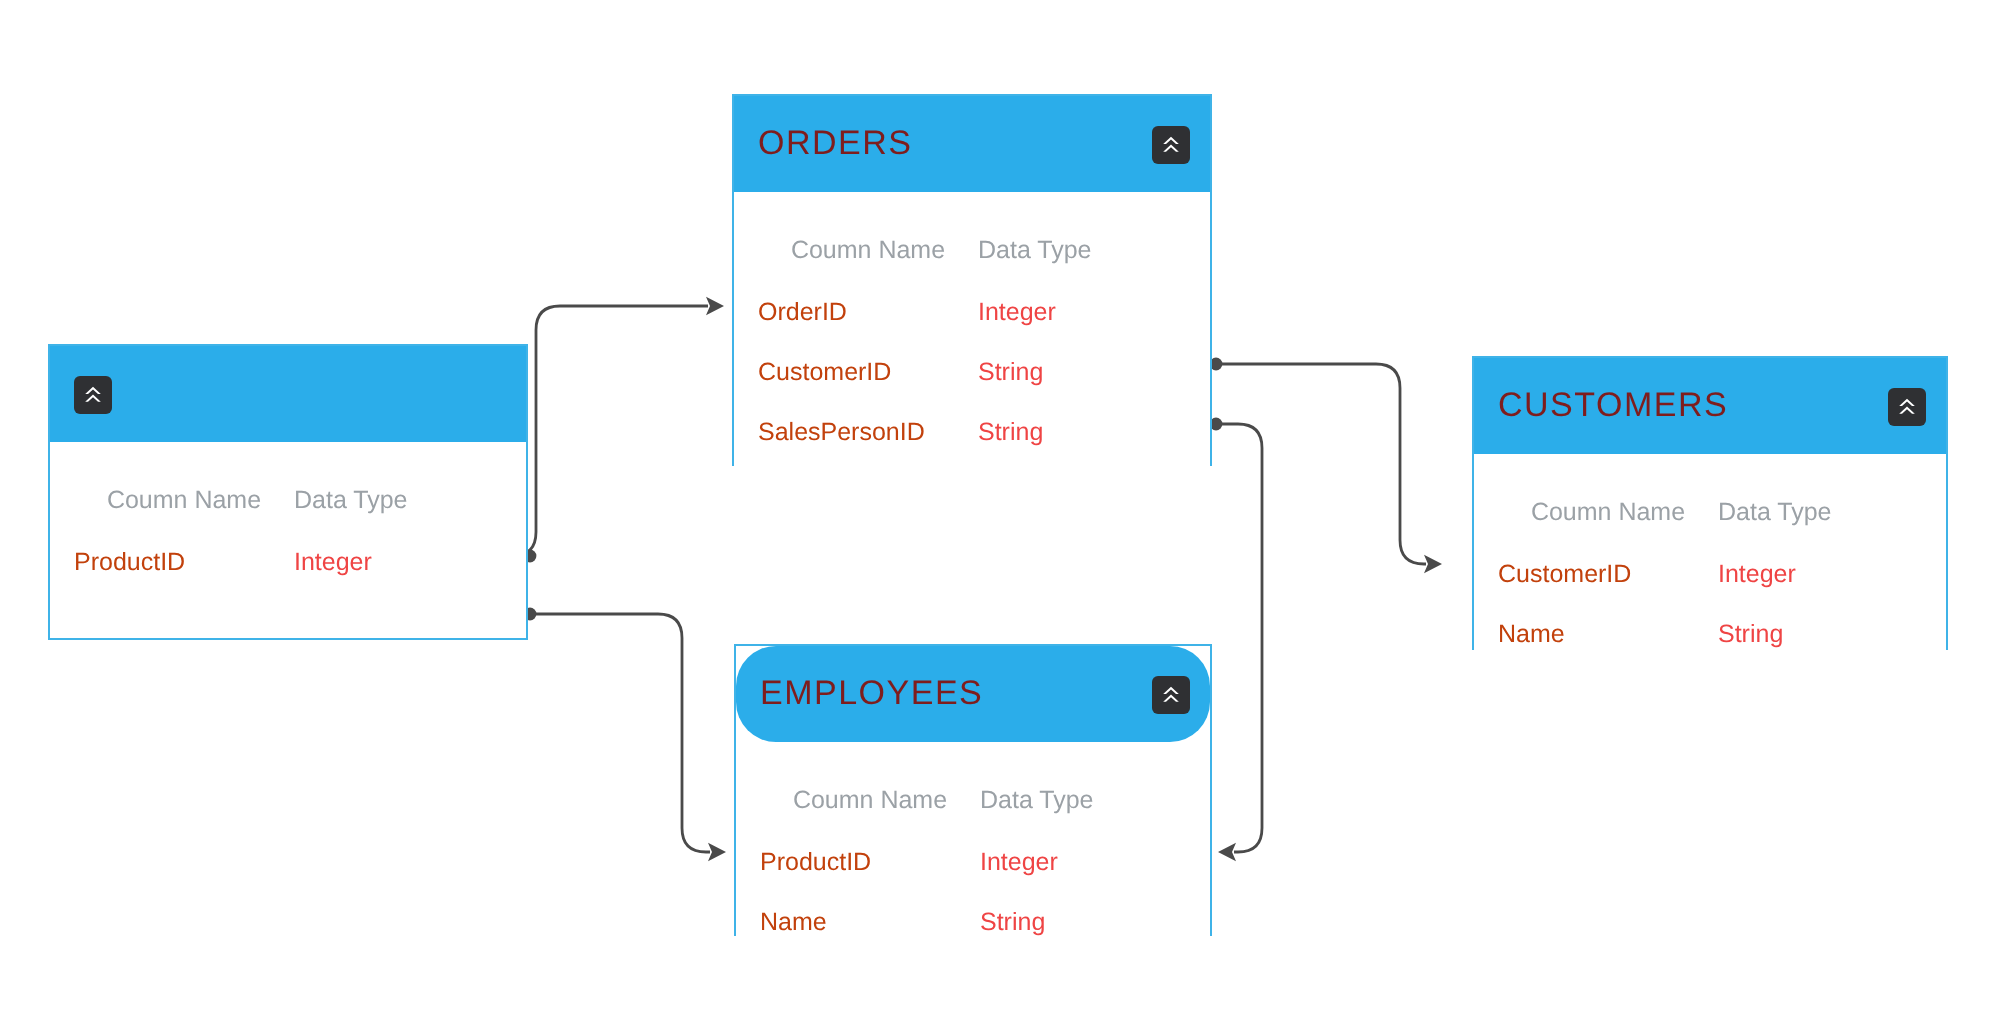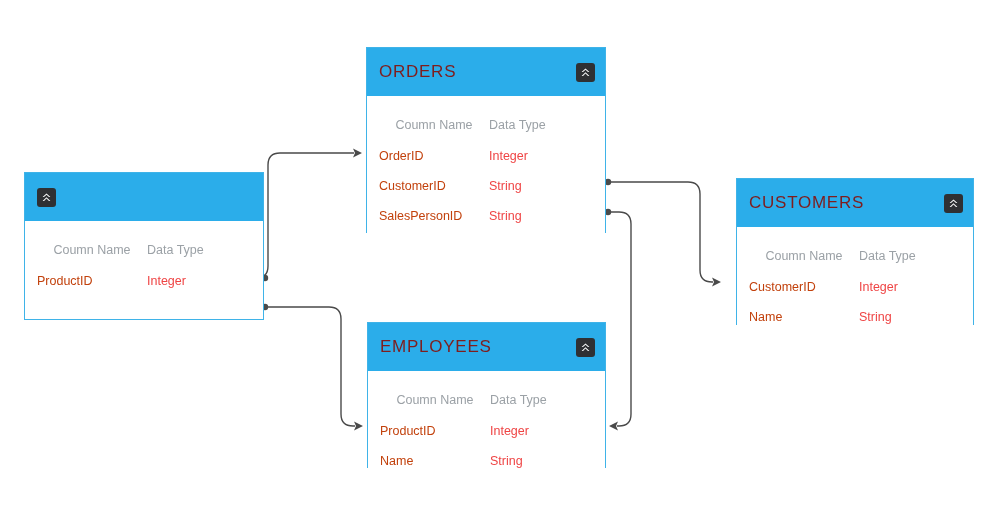--- a/index.html
+++ b/index.html
@@ -165,21 +165,21 @@
             <div class="c-name">CustomerID</div>
             <div class="c-type">String</div>
           </div>
           <div class="col-row">
             <div class="c-name">SalesPersonID</div>
             <div class="c-type">String</div>
           </div>
         </div>
       </div>
       <div class="table-node" style="left: 367px; top: 322px; width: 239px; height: 146px;">
-        <div class="node-header" style="background: rgb(43, 173, 234);">
+        <div class="node-header" style="background: rgb(43, 173, 234); border-radius: 20px;">
           <div class="node-title">EMPLOYEES</div>
           <div class="collapse-btn" style="background: rgb(47, 48, 51);">
             <svg width="13" height="13" viewBox="0 0 13 13">
               <path d="M2.6 6.0 L6.5 2.4 L10.4 6.0 L9.0 6.0 L6.5 3.7 L4.0 6.0 Z" fill="#ffffff"></path>
               <path d="M2.6 9.9 L6.5 6.3 L10.4 9.9 L9.0 9.9 L6.5 7.6 L4.0 9.9 Z" fill="#ffffff"></path>
             </svg>
           </div>
         </div>
         <div class="node-body">
           <div class="col-row is-head">

